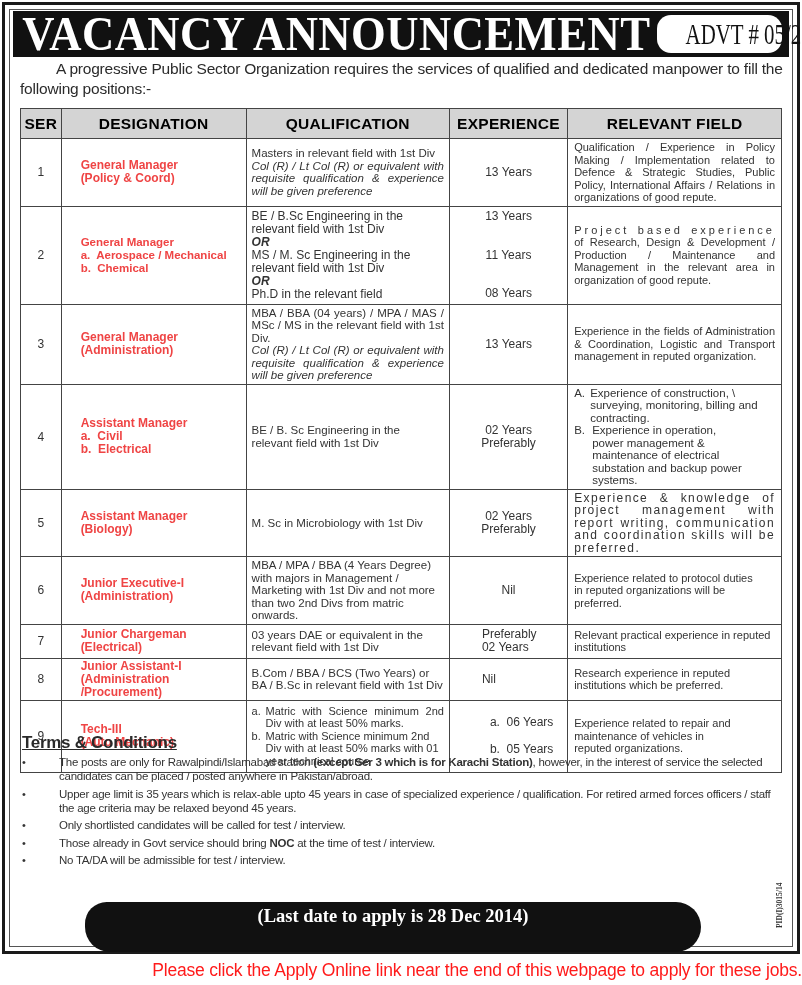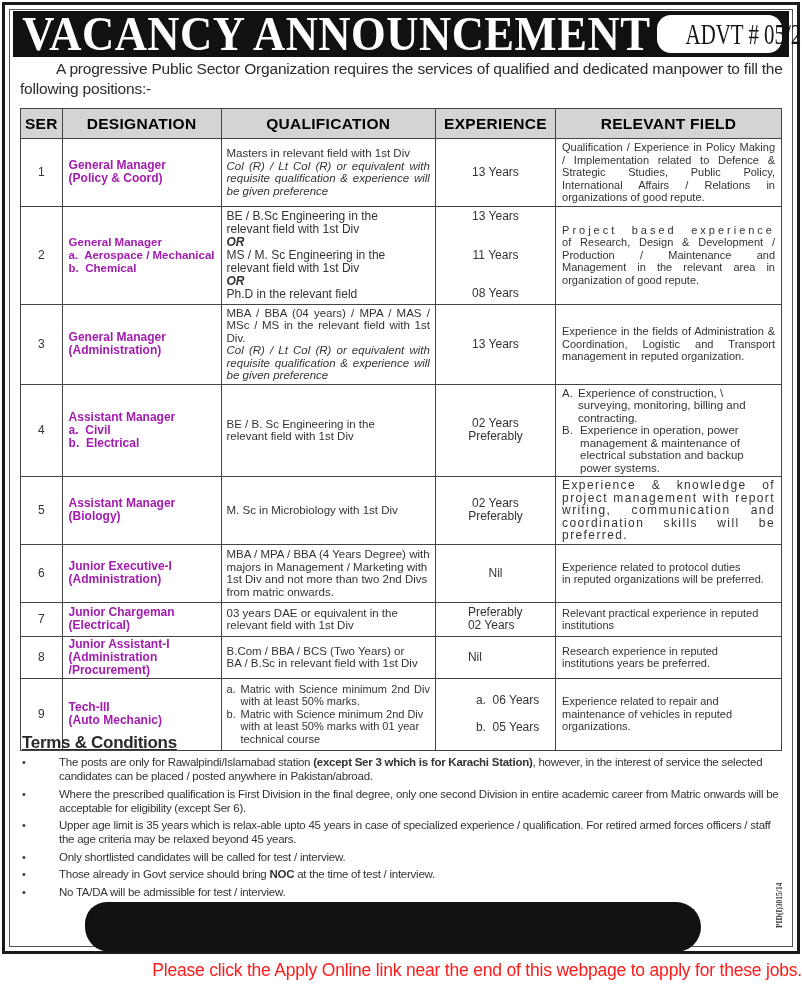--- a/index.html
+++ b/index.html
@@ -40,21 +40,21 @@
   table.vac {
     position: absolute; left: 20px; top: 108px; width: 762px;
     border-collapse: collapse; font-size: 11.5px; color: #333;
   }
   table.vac th, table.vac td { border: 1.5px solid #444; vertical-align: middle; }
   table.vac th {
     background: #d4d4d4; font-weight: bold; font-size: 15.5px; height: 30px;
     color: #000000; text-align: center; letter-spacing: 0.3px;
   }
   td.ser { text-align: center; font-size: 12px; }
-  td.des { padding: 0 6px; font-weight: bold; font-size: 12px; line-height: 13px; color: #a21caf; }
+  td.des { padding: 0 19px; font-weight: bold; font-size: 12px; line-height: 13px; color: #ef4444; }
   td.qual { padding: 2px 5px; line-height: 12.5px; }
   td.exp { text-align: center; line-height: 13px; font-size: 12px; }
   td.rel { padding: 2px 6px 2px 6px; line-height: 12.5px; font-size: 11px; }
   .it { font-style: italic; }
   .just { text-align: justify; text-align-last: justify; }
   .just-last { text-align: justify; }
   .b { font-weight: bold; font-style: italic; }
   .spread { letter-spacing: 3px; }
   .spread2 { letter-spacing: 1.4px; }
   .exp-stack { display: flex; flex-direction: column; justify-content: space-between; height: 90px; }
@@ -270,21 +270,21 @@
         <div>(Administration</div>
         <div>/Procurement)</div>
       </td>
       <td class="qual">
         <div>B.Com / BBA / BCS (Two Years) or</div>
         <div>BA / B.Sc in relevant field with 1st Div</div>
       </td>
       <td class="exp" style="text-align:left;padding-left:32px">Nil</td>
       <td class="rel">
         <div>Research experience in reputed</div>
-        <div>institutions years be preferred.</div>
+        <div>institutions which be preferred.</div>
       </td>
     </tr>
 
     <tr style="height:72px">
       <td class="ser">9</td>
       <td class="des">
         <div>Tech-III</div>
         <div>(Auto Mechanic)</div>
       </td>
       <td class="qual" style="font-size:11px">
@@ -305,26 +305,26 @@
       </td>
       <td class="rel" style="padding-right:40px">Experience related to repair and maintenance of vehicles in reputed organizations.</td>
     </tr>
   </tbody>
 </table>
 
 <div class="terms">
   <div class="terms-title">Terms &amp; Conditions</div>
   <ul>
     <li><span>The posts are only for Rawalpindi/Islamabad station </span><span class="bold">(except Ser 3 which is for Karachi Station)</span><span>, however, in the interest of service the selected candidates can be placed / posted anywhere in Pakistan/abroad.</span></li>
-    <li>Where the prescribed qualification is First Division in the final degree, only one second Division in entire academic career from Matric onwards will be acceptable for eligibility (except Ser 6).</li>
     <li>Upper age limit is 35 years which is relax-able upto 45 years in case of specialized experience / qualification. For retired armed forces officers / staff the age criteria may be relaxed beyond 45 years.</li>
     <li>Only shortlisted candidates will be called for test / interview.</li>
     <li><span>Those already in Govt service should bring </span><span class="bold">NOC</span><span> at the time of test / interview.</span></li>
     <li>No TA/DA will be admissible for test / interview.</li>
   </ul>
 </div>
 
 <div class="apply-box">
+  <div>(Last date to apply is 28 Dec 2014)</div>
 </div>
 
 <div class="side-code">PID(I)3015/14</div>
 
 <div class="footer-note">Please click the Apply Online link near the end of this webpage to apply for these jobs.</div>
 
 </body></html>

